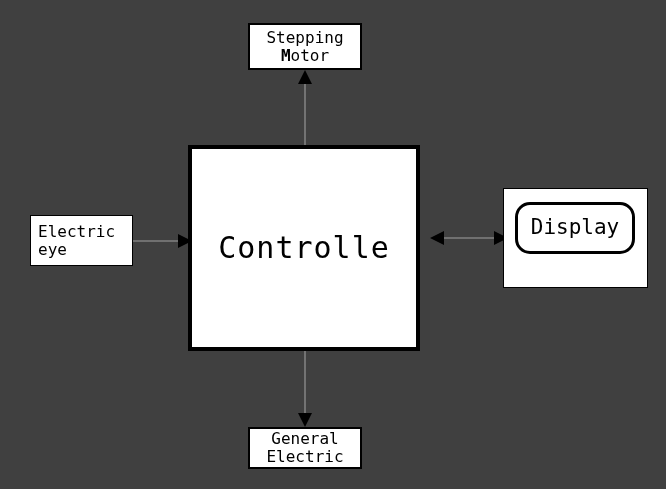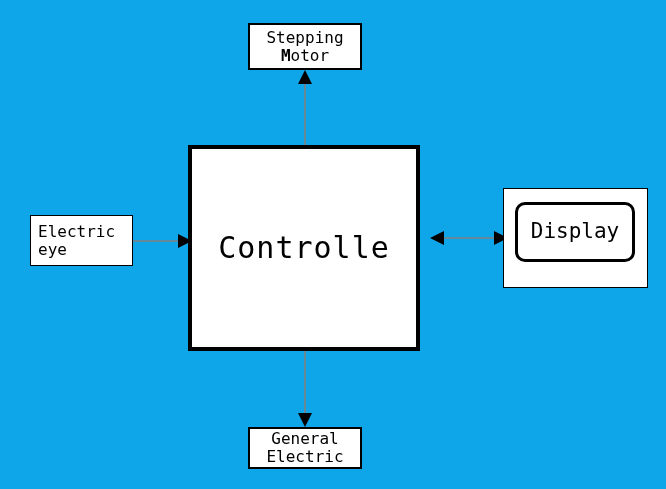--- a/index.html
+++ b/index.html
@@ -5,21 +5,21 @@
 <style>
   html, body {
     margin: 0;
     padding: 0;
     background: #ffffff;
   }
   #canvas {
     position: relative;
     width: 666px;
     height: 489px;
-    background: #0ea5e9;
+    background: #404040;
     overflow: hidden;
     font-family: "DejaVu Sans Mono", "Liberation Mono", monospace;
   }
 
   
   .block {
     position: absolute;
     box-sizing: border-box;
     background: #ffffff;
     display: flex;
@@ -82,24 +82,24 @@
     width: 145px;
     height: 100px;
     border: 1.6px solid #000000;
     padding: 0;
   }
   #display-inner-block {
     position: absolute;
     left: 11px;
     top: 13px;
     width: 120px;
-    height: 60px;
+    height: 52px;
     box-sizing: border-box;
     border: 3px solid #000000;
-    border-radius: 10px;
+    border-radius: 15px;
     background: #ffffff;
     display: flex;
     align-items: center;
     justify-content: center;
   }
   #display-label {
     font-size: 21px;
     letter-spacing: 0px;
   }
 

